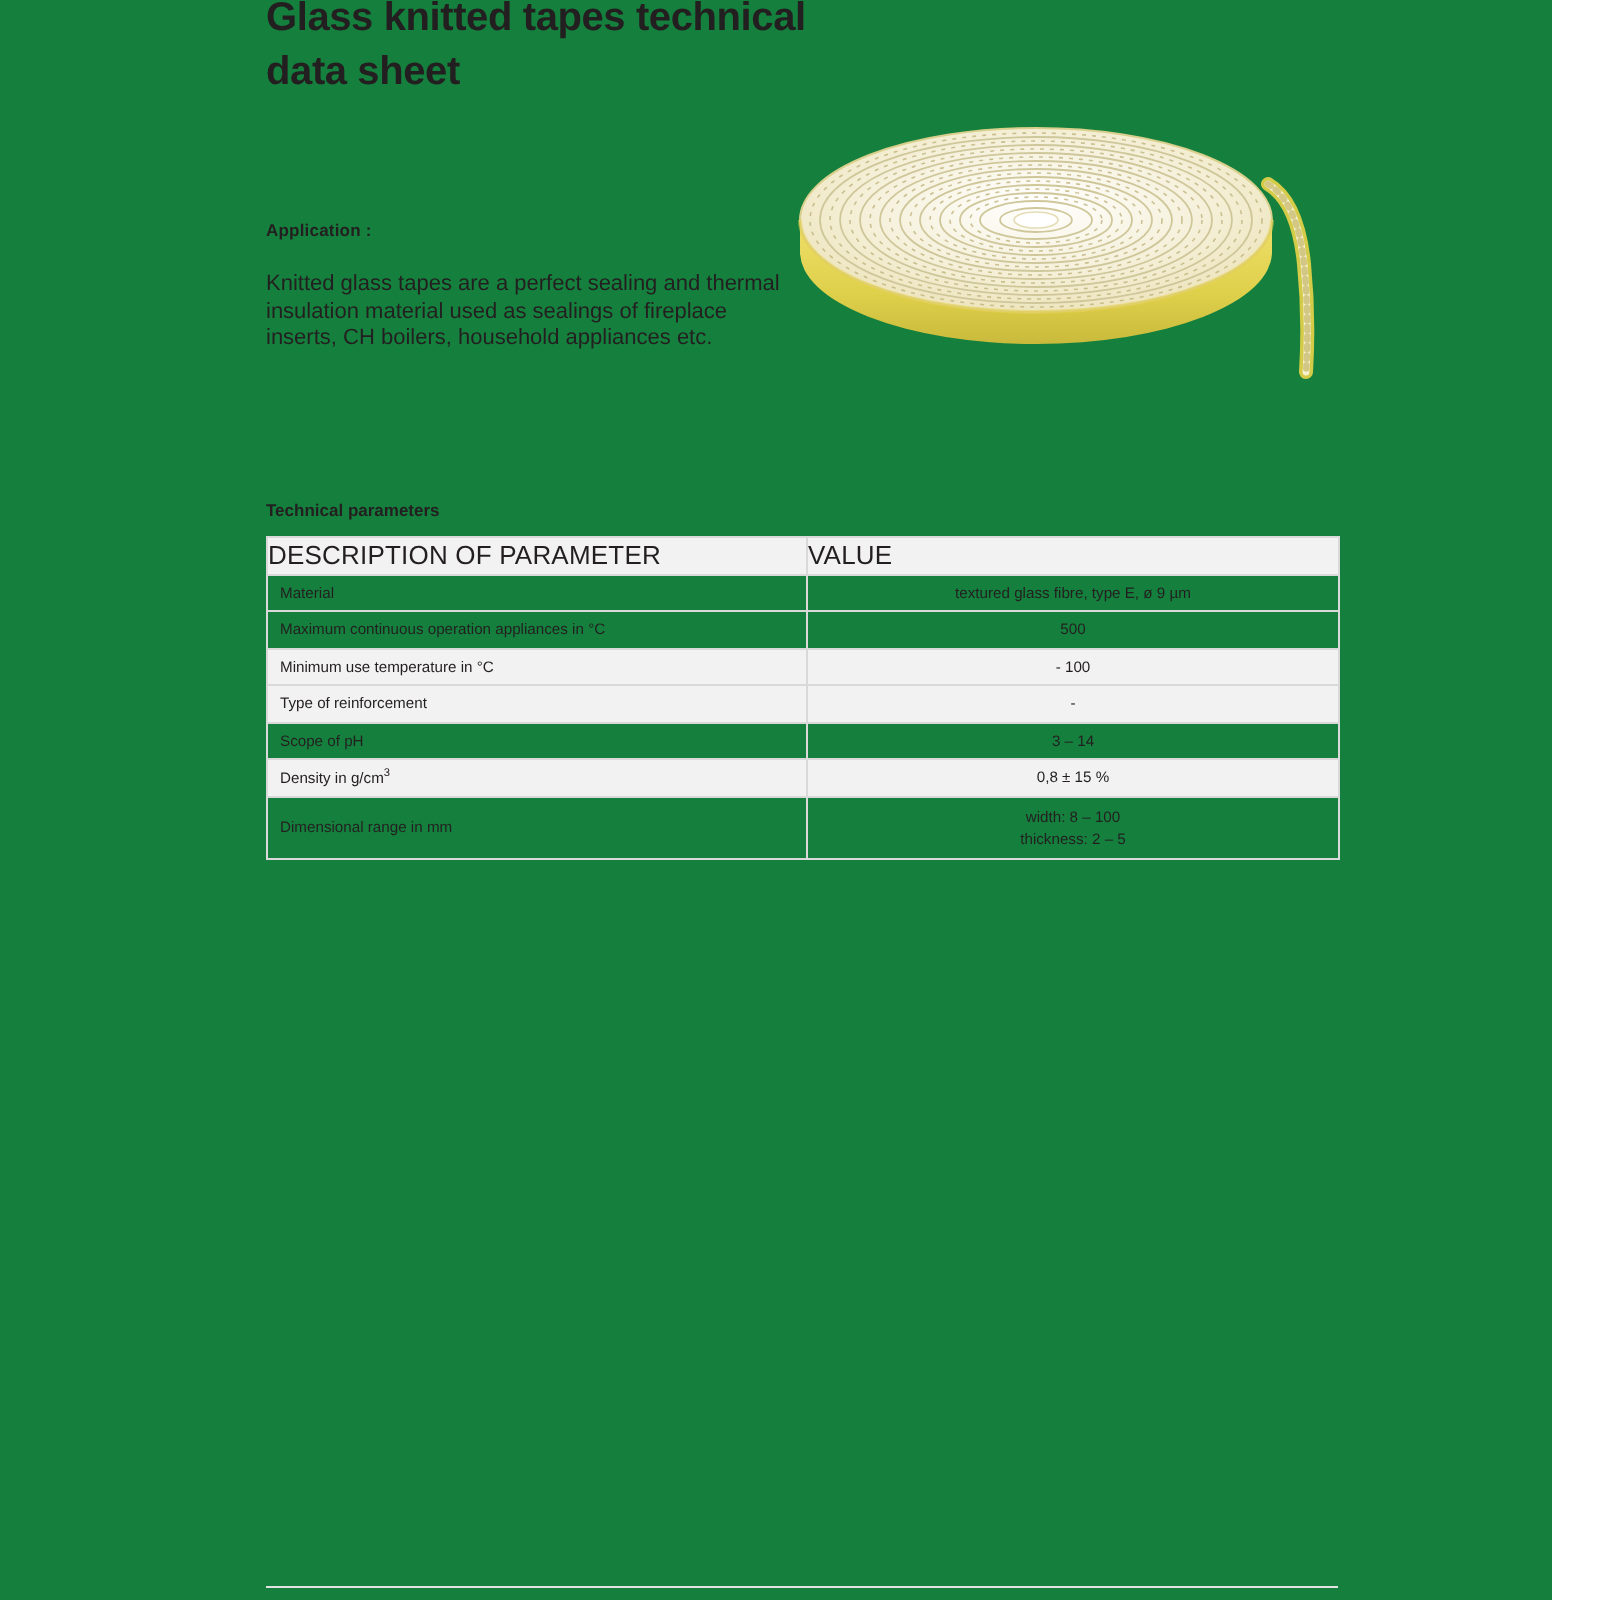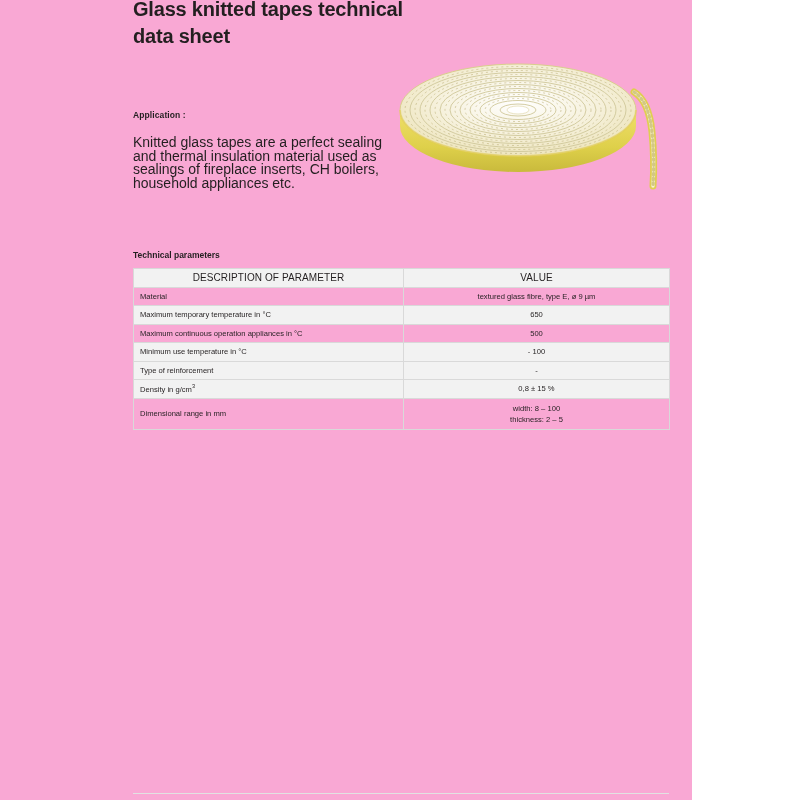--- a/index.html
+++ b/index.html
@@ -13,23 +13,23 @@
     position: relative;
     font-family: "Liberation Sans", sans-serif;
     color: #1a1a1a;
     overflow: hidden;
   }
 
   .page {
     position: absolute;
     left: 0;
     top: 0;
-    width: 692px;
+    width: 776px;
     height: 800px;
-    background: #f9a8d4;
+    background: #15803d;
   }
 
   
   .doc-title {
     position: absolute;
     left: 133px;
     top: -4px;
     width: 300px;
     font-size: 20px;
     line-height: 27px;
@@ -46,21 +46,21 @@
     font-size: 8.5px;
     font-weight: bold;
     color: #231f20;
     letter-spacing: 0.1px;
   }
   .app-text {
     position: absolute;
     left: 133px;
     top: 136px;
     width: 262px;
-    font-size: 14px;
+    font-size: 11px;
     line-height: 13.5px;
     color: #231f20;
   }
 
   
   .product-image {
     position: absolute;
     left: 388px;
     top: 28px;
     width: 300px;
@@ -91,22 +91,22 @@
   table.params col.c2 { width: 266px; }
 
   table.params th, table.params td {
     border: 1px solid #d9d9d9;
     padding: 0;
     height: 17.5px;
     vertical-align: middle;
   }
   table.params th {
     font-weight: normal;
-    text-align: center;
-    font-size: 10px;
+    text-align: left;
+    font-size: 13px;
     letter-spacing: 0.1px;
   }
   table.params td.desc {
     padding-left: 6px;
     text-align: left;
   }
   table.params td.val {
     text-align: center;
   }
   table.params tr.alt td,
@@ -206,35 +206,35 @@
       </colgroup>
     <tbody>
       <tr class="head">
         <th>DESCRIPTION OF PARAMETER</th>
         <th>VALUE</th>
       </tr>
       <tr>
         <td class="desc">Material</td>
         <td class="val">textured glass fibre, type E, ø 9 µm</td>
       </tr>
-      <tr class="alt">
-        <td class="desc">Maximum temporary temperature in °C</td>
-        <td class="val">650</td>
-      </tr>
       <tr>
         <td class="desc">Maximum continuous operation appliances in °C</td>
         <td class="val">500</td>
       </tr>
       <tr class="alt">
         <td class="desc">Minimum use temperature in °C</td>
         <td class="val">- 100</td>
       </tr>
       <tr class="alt">
         <td class="desc">Type of reinforcement</td>
         <td class="val">-</td>
+      </tr>
+      <tr>
+        <td class="desc">Scope of pH</td>
+        <td class="val">3 – 14</td>
       </tr>
       <tr class="alt">
         <td class="desc">Density in g/cm<sup>3</sup></td>
         <td class="val">0,8 ± 15 %</td>
       </tr>
       <tr>
         <td class="desc">Dimensional range in mm</td>
         <td class="val multiline">
           <span>width: 8 – 100</span><br>
           <span>thickness: 2 – 5</span>

